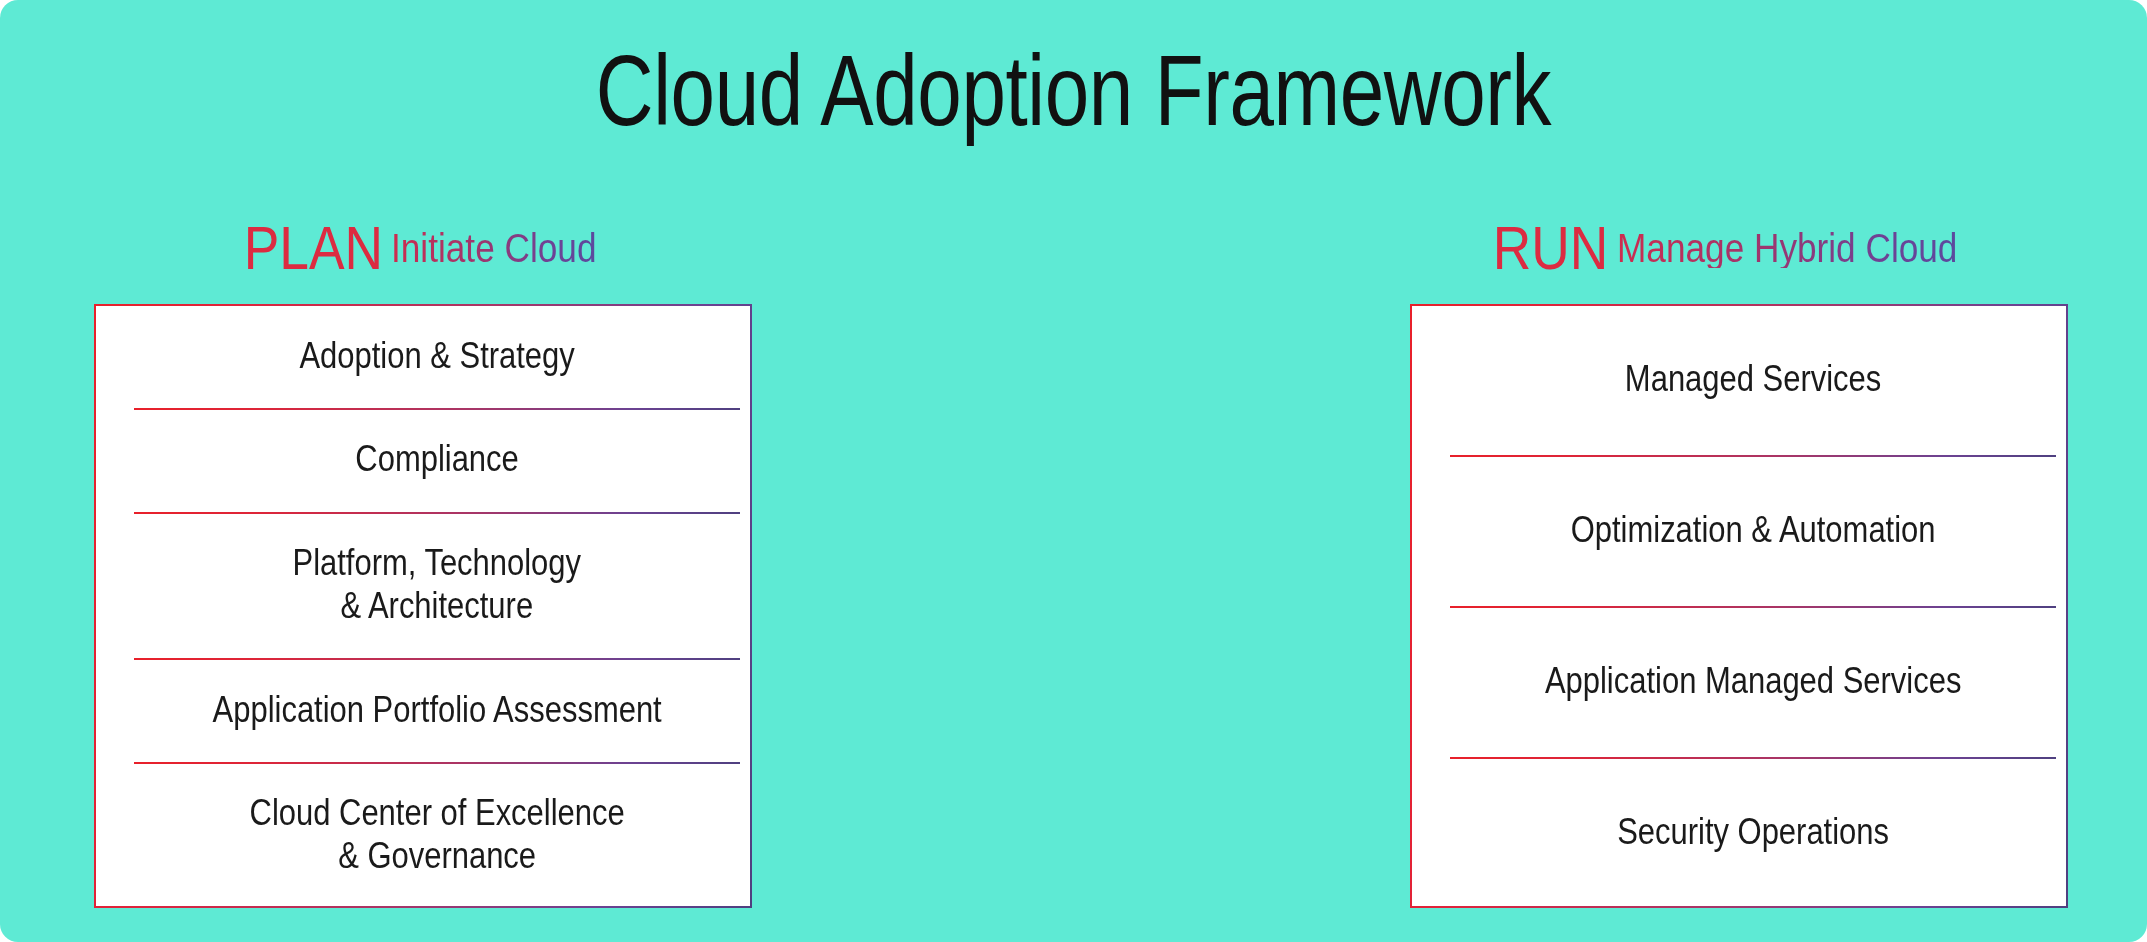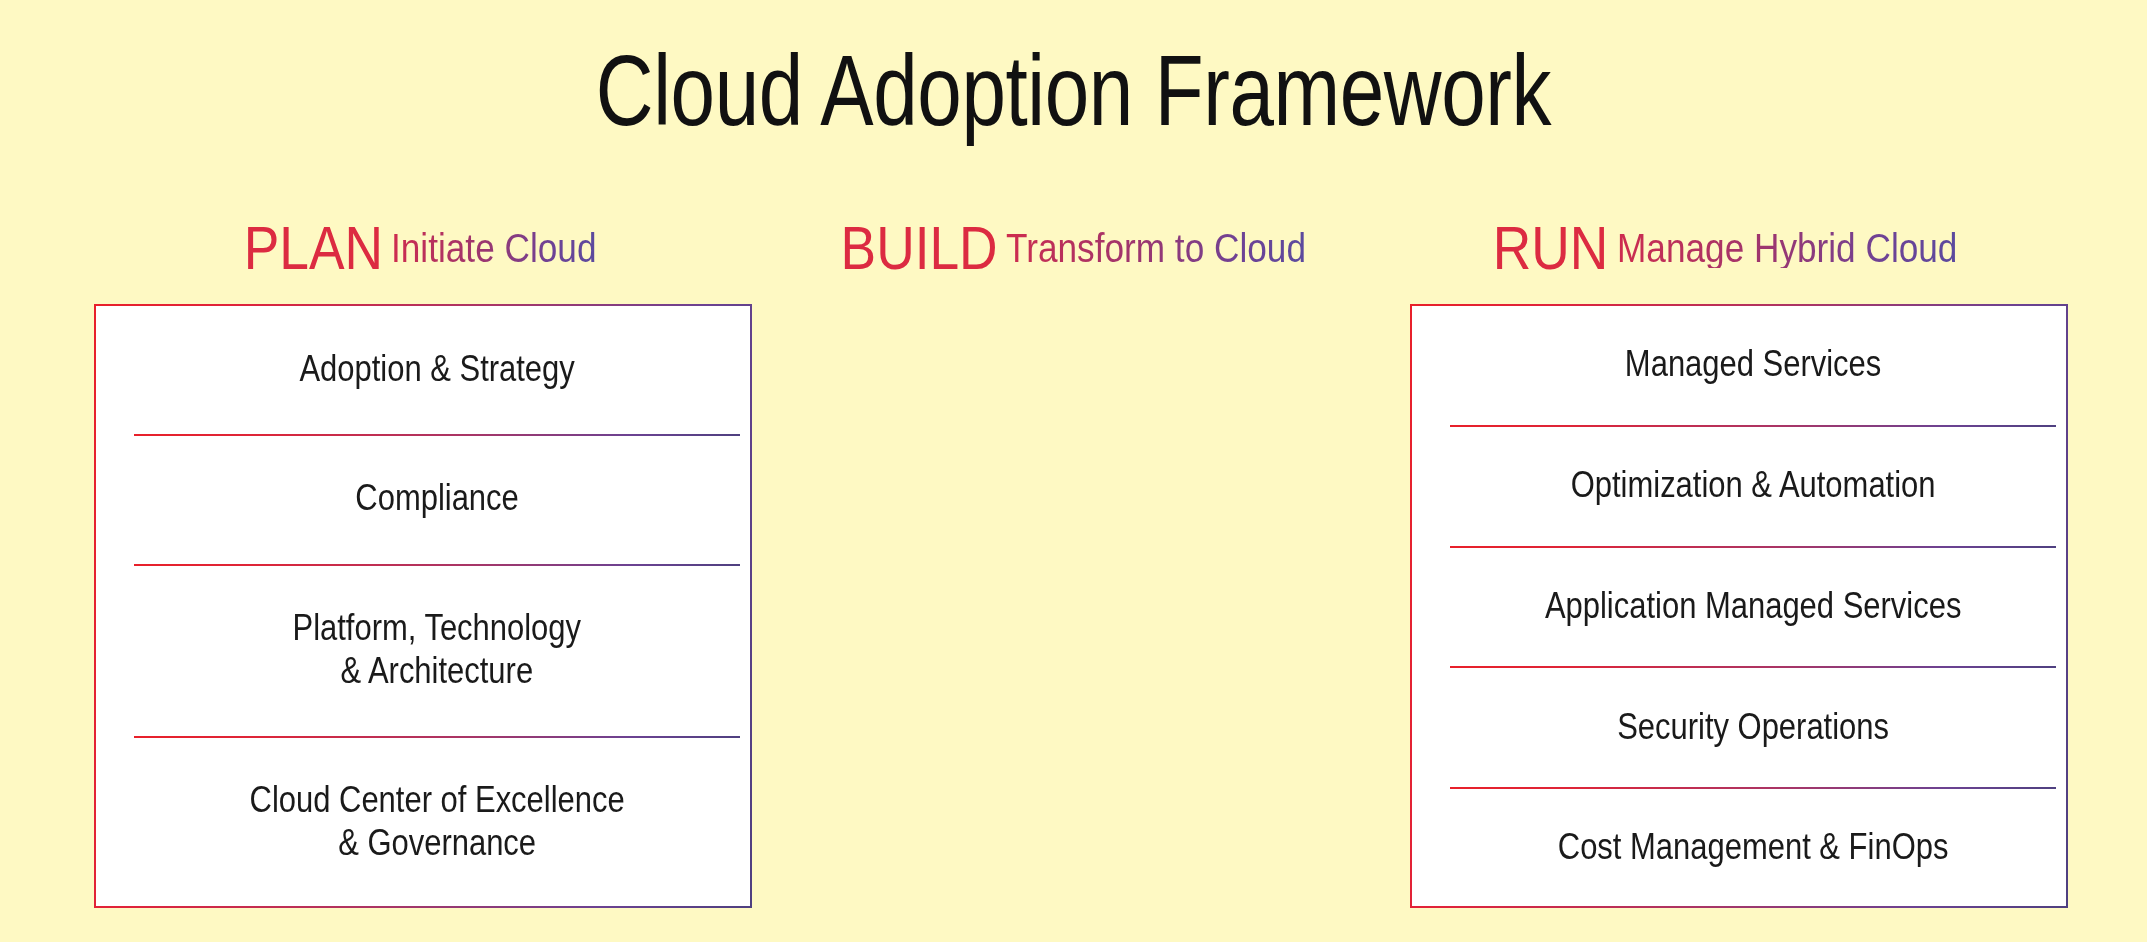--- a/index.html
+++ b/index.html
@@ -12,21 +12,22 @@
     height: 942px;
     overflow: hidden;
     font-family: "Liberation Sans", "DejaVu Sans", sans-serif;
     -webkit-font-smoothing: antialiased;
   }
 
   .page {
     position: relative;
     width: 2147px;
     height: 942px;
-    background: #fef9c3;
+    background: #5eead4;
+    border-radius: 18px;
   }
 
   
   .page-title {
     position: absolute;
     left: 0;
     top: 40px;
     width: 2147px;
     text-align: center;
     font-size: 100px;
@@ -167,32 +168,31 @@
             <span class="row-label">Adoption &amp; Strategy</span>
           </div>
           <div class="row">
             <span class="row-label">Compliance</span>
           </div>
           <div class="row">
             <span class="row-label">Platform, Technology
 &amp; Architecture</span>
           </div>
           <div class="row">
+            <span class="row-label">Application Portfolio Assessment</span>
+          </div>
+          <div class="row">
             <span class="row-label">Cloud Center of Excellence
 &amp; Governance</span>
           </div>
         </div>
       </div>
     </div>
 
     <div class="column">
-      <div class="col-header">
-        <span class="col-phase">BUILD</span>
-        <span class="col-tagline">Transform to Cloud</span>
-      </div>
     </div>
 
     <div class="column">
       <div class="col-header">
         <span class="col-phase">RUN</span>
         <span class="col-tagline">Manage Hybrid Cloud</span>
       </div>
       <div class="col-box">
         <div class="rows">
           <div class="row">
@@ -200,21 +200,18 @@
           </div>
           <div class="row">
             <span class="row-label">Optimization &amp; Automation</span>
           </div>
           <div class="row">
             <span class="row-label">Application Managed Services</span>
           </div>
           <div class="row">
             <span class="row-label">Security Operations</span>
           </div>
-          <div class="row">
-            <span class="row-label">Cost Management &amp; FinOps</span>
-          </div>
         </div>
       </div>
     </div>
 
   </div>
 </div>
 
 </body></html>

